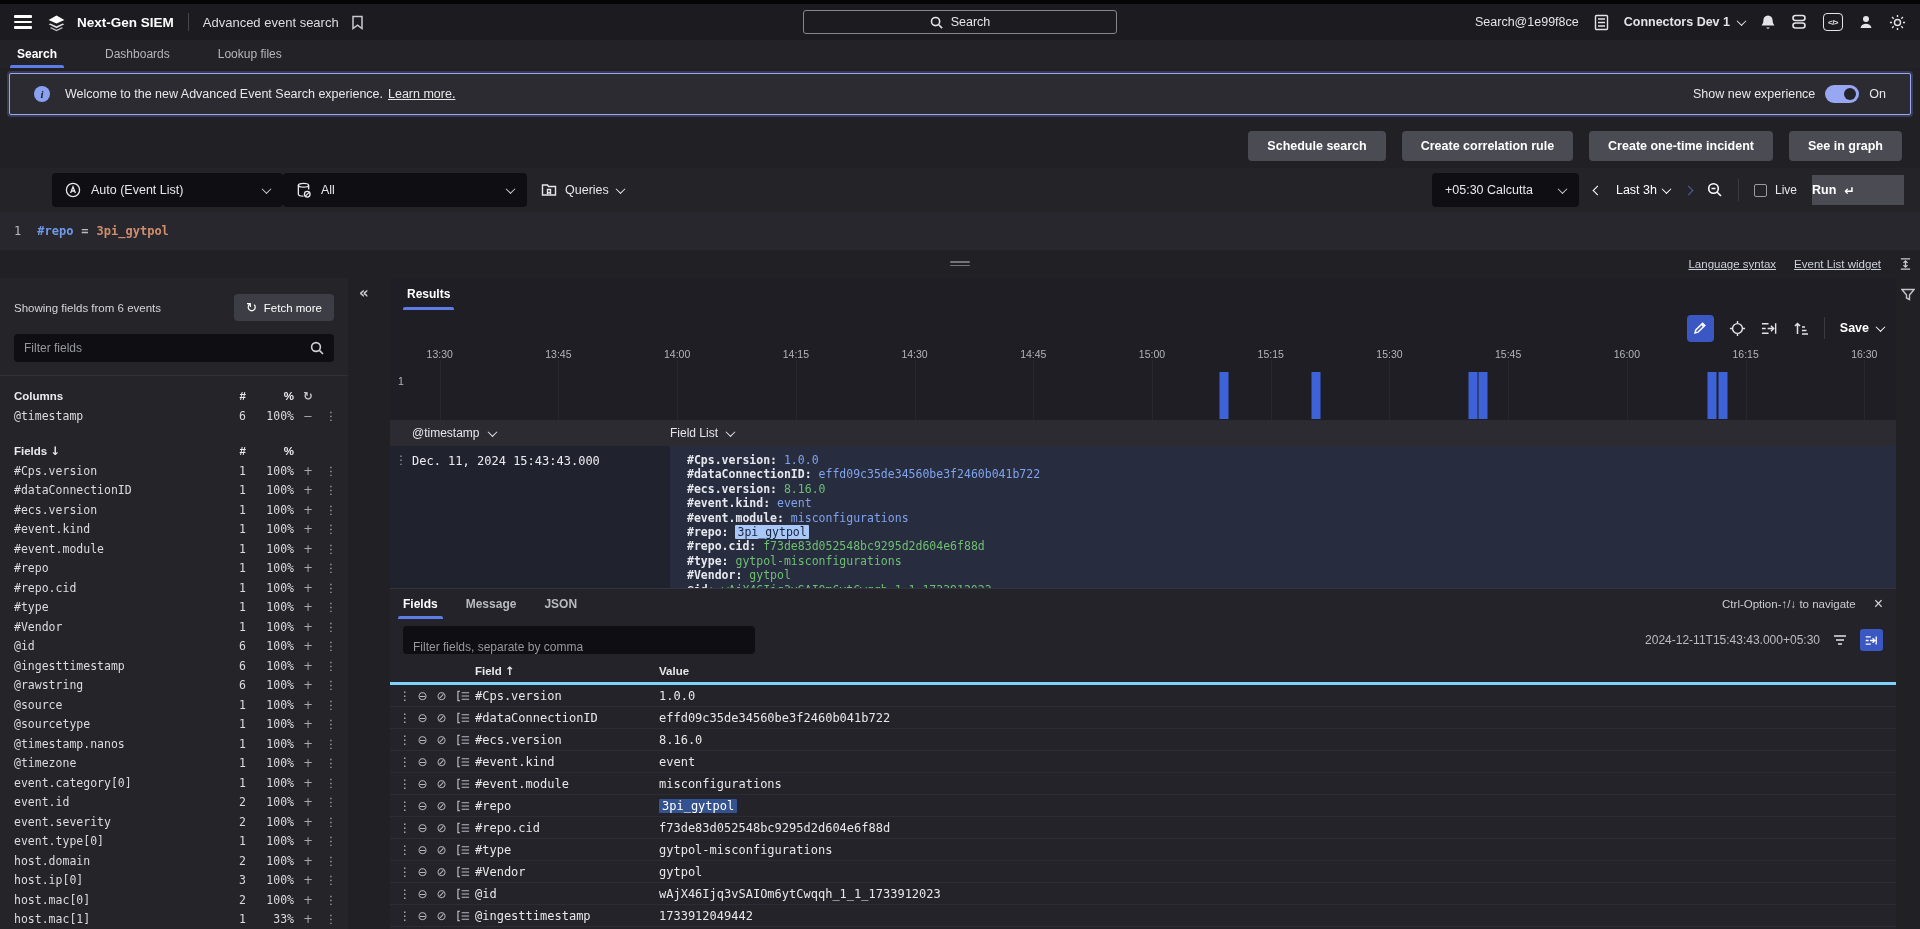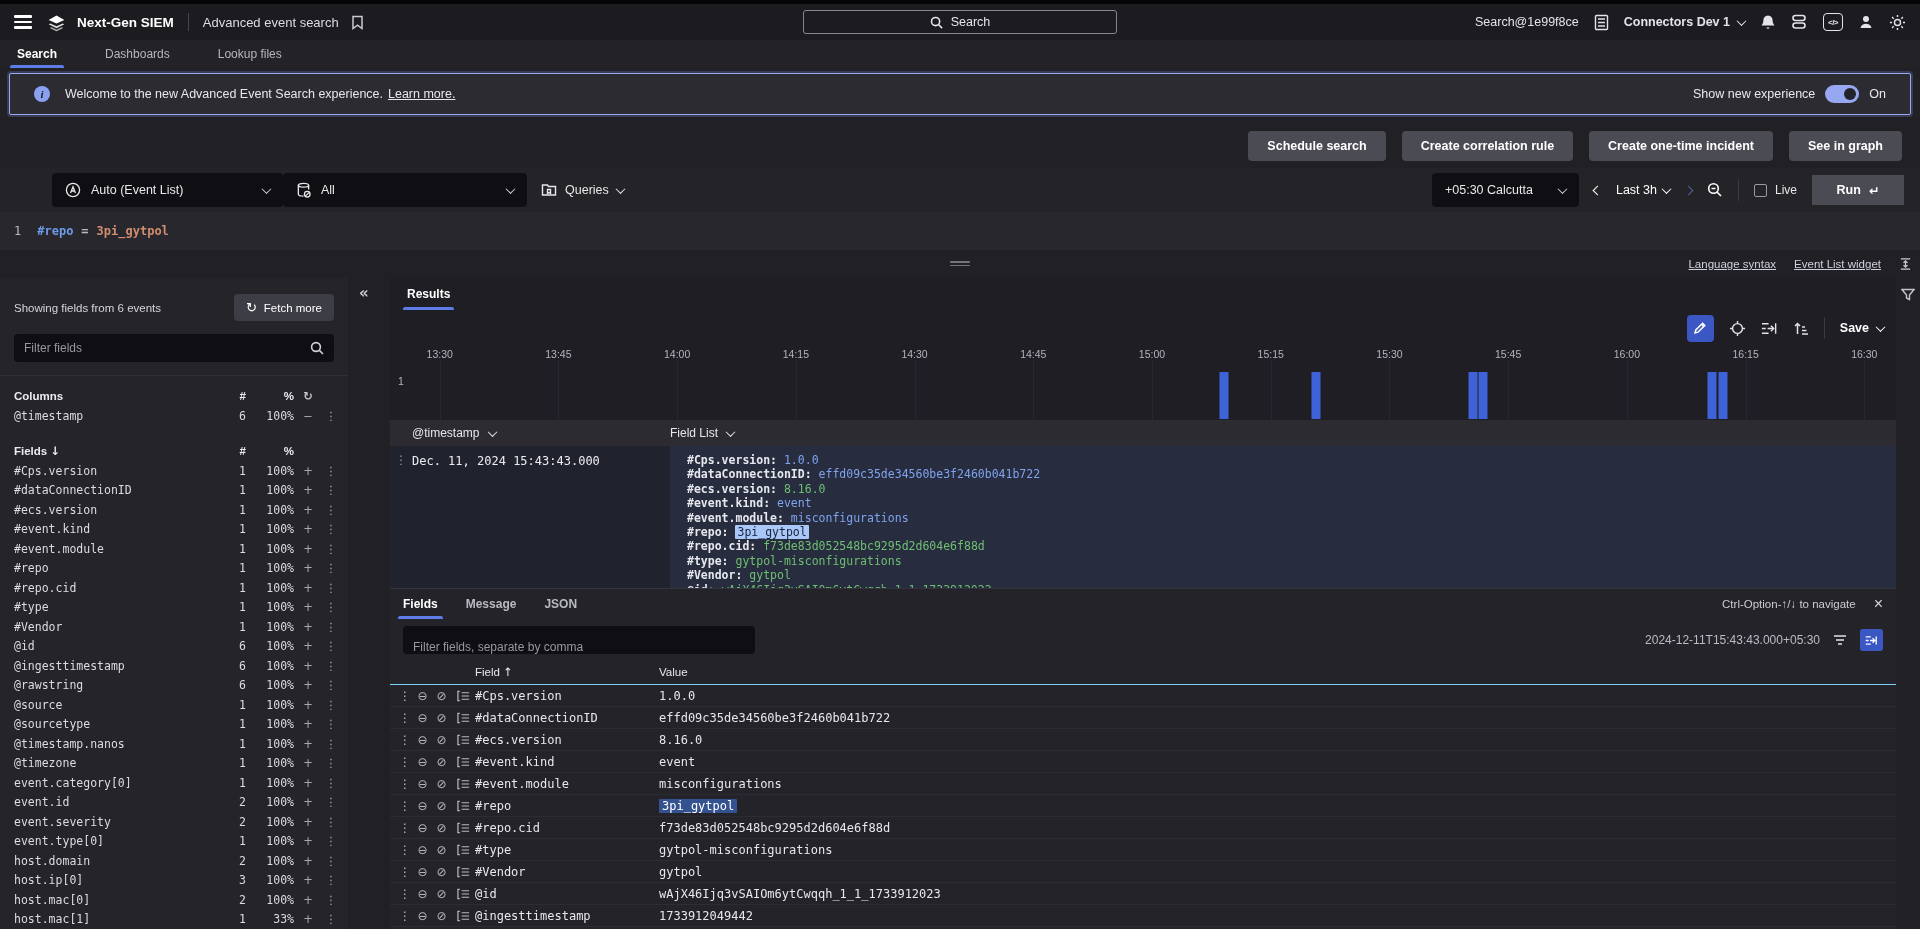--- a/index.html
+++ b/index.html
@@ -64,21 +64,21 @@
   .dd.view{width:231px;margin-left:36px}
   .queries-btn{display:flex;align-items:center;gap:8px;margin-left:14px;font-size:12.5px;cursor:pointer}
   .qb-right{margin-left:auto;display:flex;align-items:center;gap:15px}
   .dd.tz{width:147px}
   .navctl{display:flex;align-items:center;gap:6px;color:#fff;cursor:pointer;font-size:12.5px}
   .dim{color:#53629c}
   .vdiv{width:1px;height:22px;background:#3a3a42}
   .live{display:flex;align-items:center;gap:8px;cursor:pointer}
   .cb{width:13px;height:13px;border:1.5px solid #9a9aa2;border-radius:2px;background:transparent}
   .run-btn{height:30px;min-width:92px;background:#4b4b54;border:none;border-radius:0;color:#fff;font-weight:600;
-    font-size:12.5px;display:flex;align-items:center;justify-content:center;gap:8px;cursor:pointer;font-family:inherit}
+    font-size:12.5px;display:flex;align-items:center;gap:8px;cursor:pointer;font-family:inherit}
 
   
   .editor{position:absolute;top:212px;left:0;right:0;height:38px;background:#27272d;display:flex;align-items:center;
     padding-left:14px;font-size:12px}
   .editor .ln{color:#b9b9c0;margin-right:16px}
   .editor .tfield{color:#6f9ae8;font-weight:bold}
   .editor .top{color:#b9b9c0;margin:0 8px;font-weight:bold}
   .editor .tval{color:#d08d6e;font-weight:bold}
 
   
@@ -161,21 +161,21 @@
   .insp-filter-row{display:flex;align-items:center;padding:7px 13px 5px;gap:12px}
   .insp-filter{width:352px;height:28px;background:#0e0e13;border-radius:4px;display:flex;align-items:flex-end;padding:0 10px}
   .insp-filter input{flex:1;background:transparent;border:none;outline:none;color:#e8e8ea;font-size:12px;font-family:inherit}
   .insp-filter input::placeholder{color:#97979f}
   .ifr-right{margin-left:auto;display:flex;align-items:center;gap:13px}
   .evt-ts{font-size:12px;color:#bcbcc4}
   .goto-btn{width:23px;height:22px;background:#3a57c4;border-radius:3px;display:grid;place-items:center;color:#fff;cursor:pointer}
   .tbl{flex:1;overflow:hidden}
   .tbl-row{display:grid;grid-template-columns:16px 19px 19px 24px 184px 1fr;align-items:center;height:22px;
     padding-left:7px;border-bottom:1px solid #2c2c33;font-family:"DejaVu Sans Mono",monospace;font-size:12px;color:#e8e8ea}
-  .tbl-row.hdr{height:26px;font-family:"Liberation Sans",sans-serif;font-weight:normal;font-size:11.5px;border-bottom:1px solid #7dd3fc}
+  .tbl-row.hdr{height:26px;font-family:"Liberation Sans",sans-serif;font-weight:bold;font-size:11.5px;border-bottom:3px solid #7dd3fc}
   .tbl-row .ic{color:#b9b9c0;text-align:center;font-family:"DejaVu Sans",sans-serif;font-size:12px;cursor:pointer;display:flex;justify-content:center}
   .tbl-row .fval.hl2{background:#33528f;color:#fff;padding:0 3px;border-radius:1px;justify-self:start}
   .arrow{font-family:"DejaVu Sans",sans-serif}
 
   
   .rail{width:24px;background:#202025;display:flex;flex-direction:column;align-items:center;padding-top:10px;gap:16px}
   .rail .ric{color:#c4c4cc;cursor:pointer}
 </style>
 </head>
 <body>

